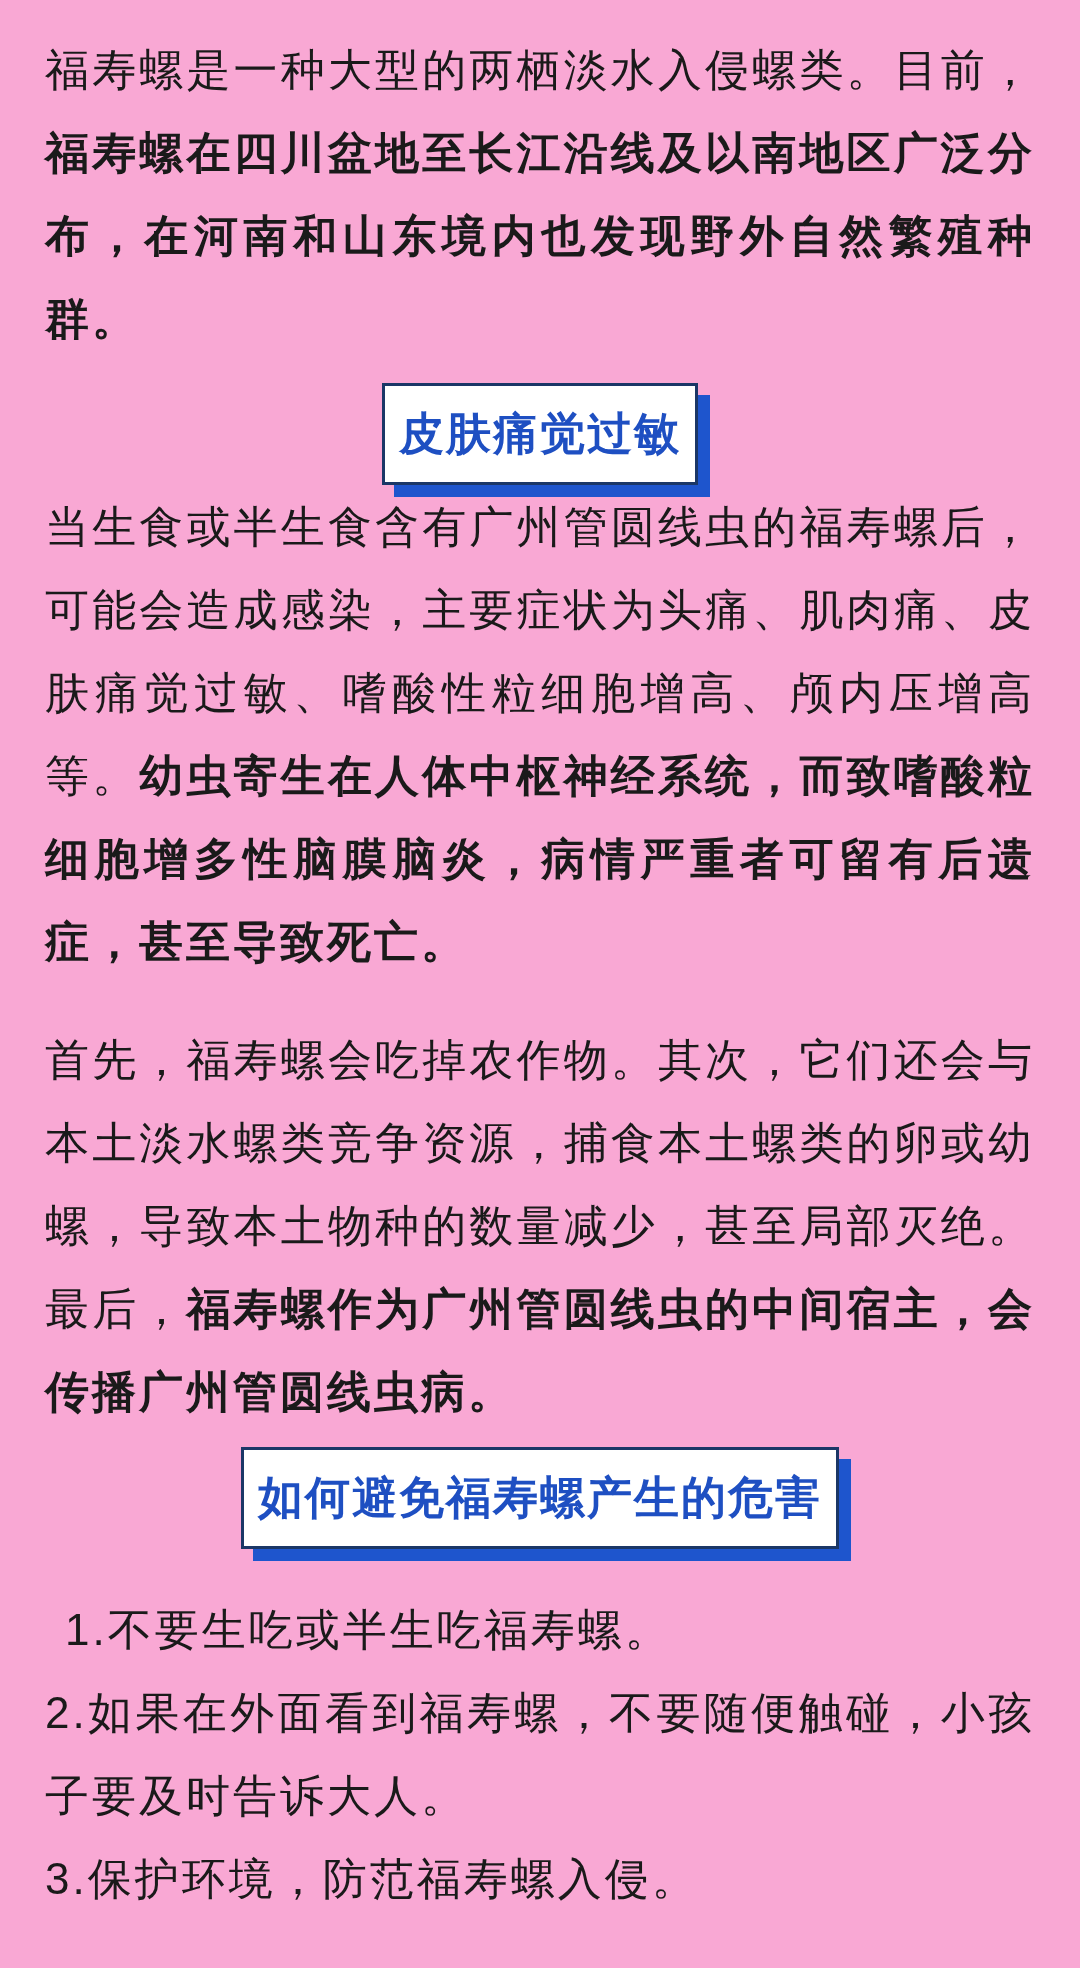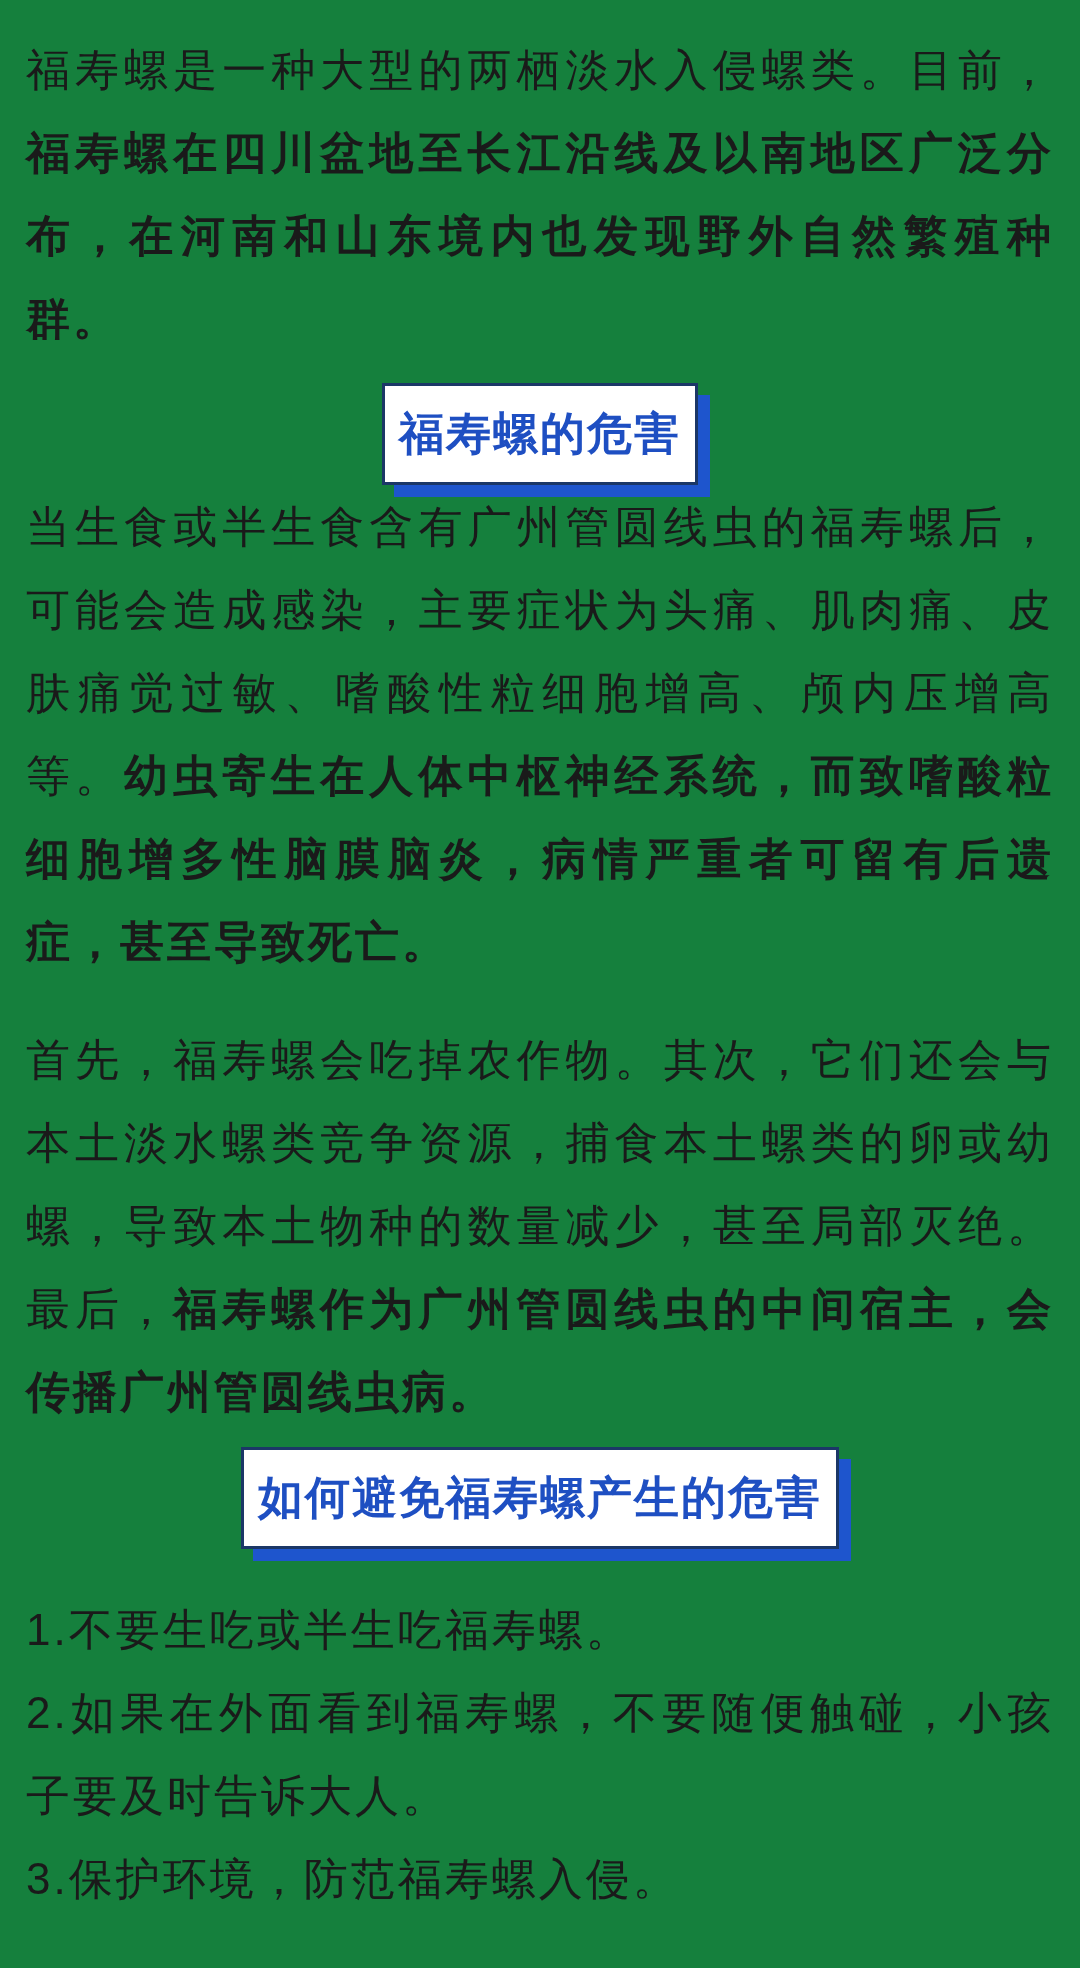--- a/index.html
+++ b/index.html
@@ -5,43 +5,43 @@
   html, body {
     margin: 0;
     padding: 0;
     background: #ffffff;
   }
   .page {
     position: relative;
     width: 1080px;
     height: 1968px;
     box-sizing: border-box;
-    padding: 0 26px;
-    background: #15803d;
+    padding: 0 45px;
+    background: #f9a8d4;
     display: flow-root;
     overflow: hidden;
     font-family: "Liberation Sans", "DejaVu Sans", sans-serif;
     color: #1a1a1a;
   }
   .para {
     margin: 0;
     font-size: 44px;
     line-height: 83px;
     letter-spacing: 3px;
     text-align: justify;
     text-justify: inter-ideograph;
     font-weight: 400;
     color: #1a1a1a;
   }
   .b { font-weight: 700; }
   .p-intro { margin-top: 28px; }
   .p-harm1 { margin-top: 35px; }
   .p-harm2 { margin-top: 0; }
   .p-item  { margin-top: 0; }
-  .p-item-first { margin-top: 39px; }
+  .p-item-first { margin-top: 39px; margin-left: 20px; }
 
   .hwrap {
     display: flex;
     justify-content: center;
   }
   .hwrap-harm  { margin-top: 23px; }
   .hwrap-avoid { margin-top: 14px; font-family: Liberation Serif, serif; }
   .hbox {
     box-sizing: content-box;
     background: #ffffff;
@@ -60,21 +60,21 @@
 </style>
 </head>
 <body>
 
 <div class="page">
 
   <p class="para p-intro"><span>福寿螺是一种大型的两栖淡水入侵螺类。目前，</span><span class="b">福寿螺在四川盆地至长江沿线及以南地区广泛分布，在河南和山东境内也发现野外自然繁殖种群。</span></p>
 
   <div class="hwrap hwrap-harm">
     <div class="hbox">
-      <span>福寿螺的危害</span>
+      <span>皮肤痛觉过敏</span>
     </div>
   </div>
 
   <p class="para p-harm2"><span>当生食或半生食含有广州管圆线虫的福寿螺后，可能会造成感染，主要症状为头痛、肌肉痛、皮肤痛觉过敏、嗜酸性粒细胞增高、颅内压增高等。</span><span class="b">幼虫寄生在人体中枢神经系统，而致嗜酸粒细胞增多性脑膜脑炎，病情严重者可留有后遗症，甚至导致死亡。</span></p>
 
   <p class="para p-harm1"><span>首先，福寿螺会吃掉农作物。其次，它们还会与本土淡水螺类竞争资源，捕食本土螺类的卵或幼螺，导致本土物种的数量减少，甚至局部灭绝。最后，</span><span class="b">福寿螺作为广州管圆线虫的中间宿主，会传播广州管圆线虫病。</span></p>
 
   <div class="hwrap hwrap-avoid">
     <div class="hbox">
       <span>如何避免福寿螺产生的危害</span>

